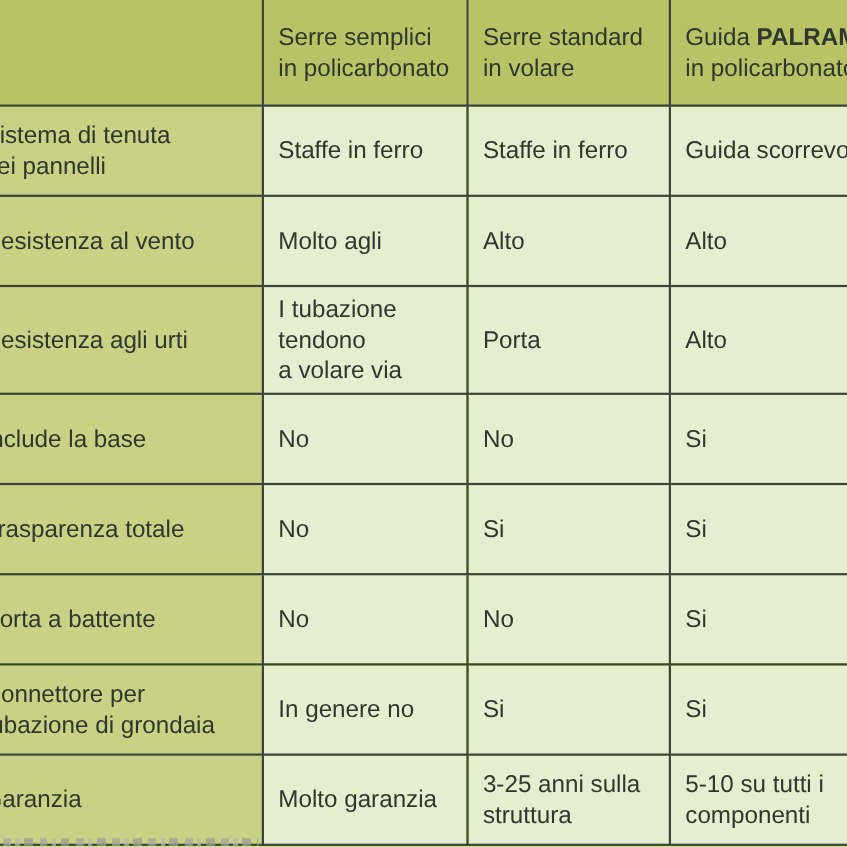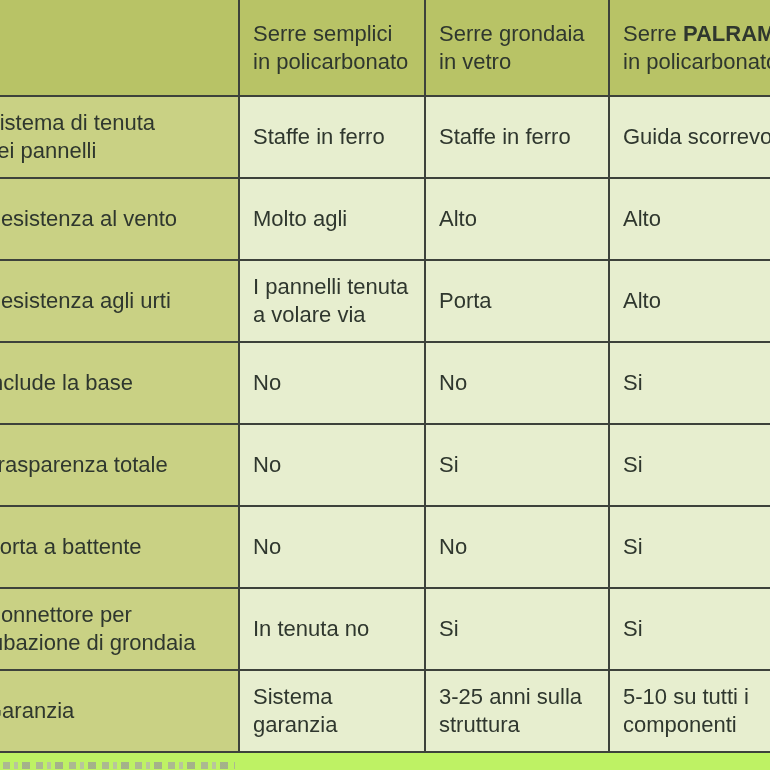--- a/index.html
+++ b/index.html
@@ -69,41 +69,41 @@
     <colgroup>
       <col style="width:268px">
       <col style="width:186px">
       <col style="width:184px">
       <col style="width:210px">
     </colgroup>
     <thead>
       <tr>
         <th class="hdr"></th>
         <th class="hdr"><span>Serre semplici</span><span class="brand"></span><br><span>in policarbonato</span></th>
-        <th class="hdr"><span>Serre grondaia</span><span class="brand"></span><br><span>in vetro</span></th>
-        <th class="hdr"><span>Serre </span><span class="brand">PALRAM</span><br><span>in policarbonato</span></th>
+        <th class="hdr"><span>Serre standard</span><span class="brand"></span><br><span>in volare</span></th>
+        <th class="hdr"><span>Guida </span><span class="brand">PALRAM</span><br><span>in policarbonato</span></th>
       </tr>
     </thead>
     <tbody>
       <tr>
         <td class="lbl">Sistema di tenuta
 dei pannelli</td>
         <td class="val">Staffe in ferro</td>
         <td class="val">Staffe in ferro</td>
         <td class="val">Guida scorrevole</td>
       </tr>
       <tr>
         <td class="lbl">Resistenza al vento</td>
         <td class="val">Molto agli</td>
         <td class="val">Alto</td>
         <td class="val">Alto</td>
       </tr>
       <tr>
         <td class="lbl">Resistenza agli urti</td>
-        <td class="val">I pannelli tenuta
+        <td class="val">I tubazione tendono
 a volare via</td>
         <td class="val">Porta</td>
         <td class="val">Alto</td>
       </tr>
       <tr>
         <td class="lbl">Include la base</td>
         <td class="val">No</td>
         <td class="val">No</td>
         <td class="val">Si</td>
       </tr>
@@ -115,27 +115,27 @@
       </tr>
       <tr>
         <td class="lbl">Porta a battente</td>
         <td class="val">No</td>
         <td class="val">No</td>
         <td class="val">Si</td>
       </tr>
       <tr>
         <td class="lbl">Connettore per
 tubazione di grondaia</td>
-        <td class="val">In tenuta no</td>
+        <td class="val">In genere no</td>
         <td class="val">Si</td>
         <td class="val">Si</td>
       </tr>
       <tr>
         <td class="lbl">Garanzia</td>
-        <td class="val">Sistema garanzia</td>
+        <td class="val">Molto garanzia</td>
         <td class="val">3-25 anni sulla
 struttura</td>
         <td class="val">5-10 su tutti i
 componenti</td>
       </tr>
     </tbody>
   </table>
 
   <div class="caption-fragment"></div>
 

